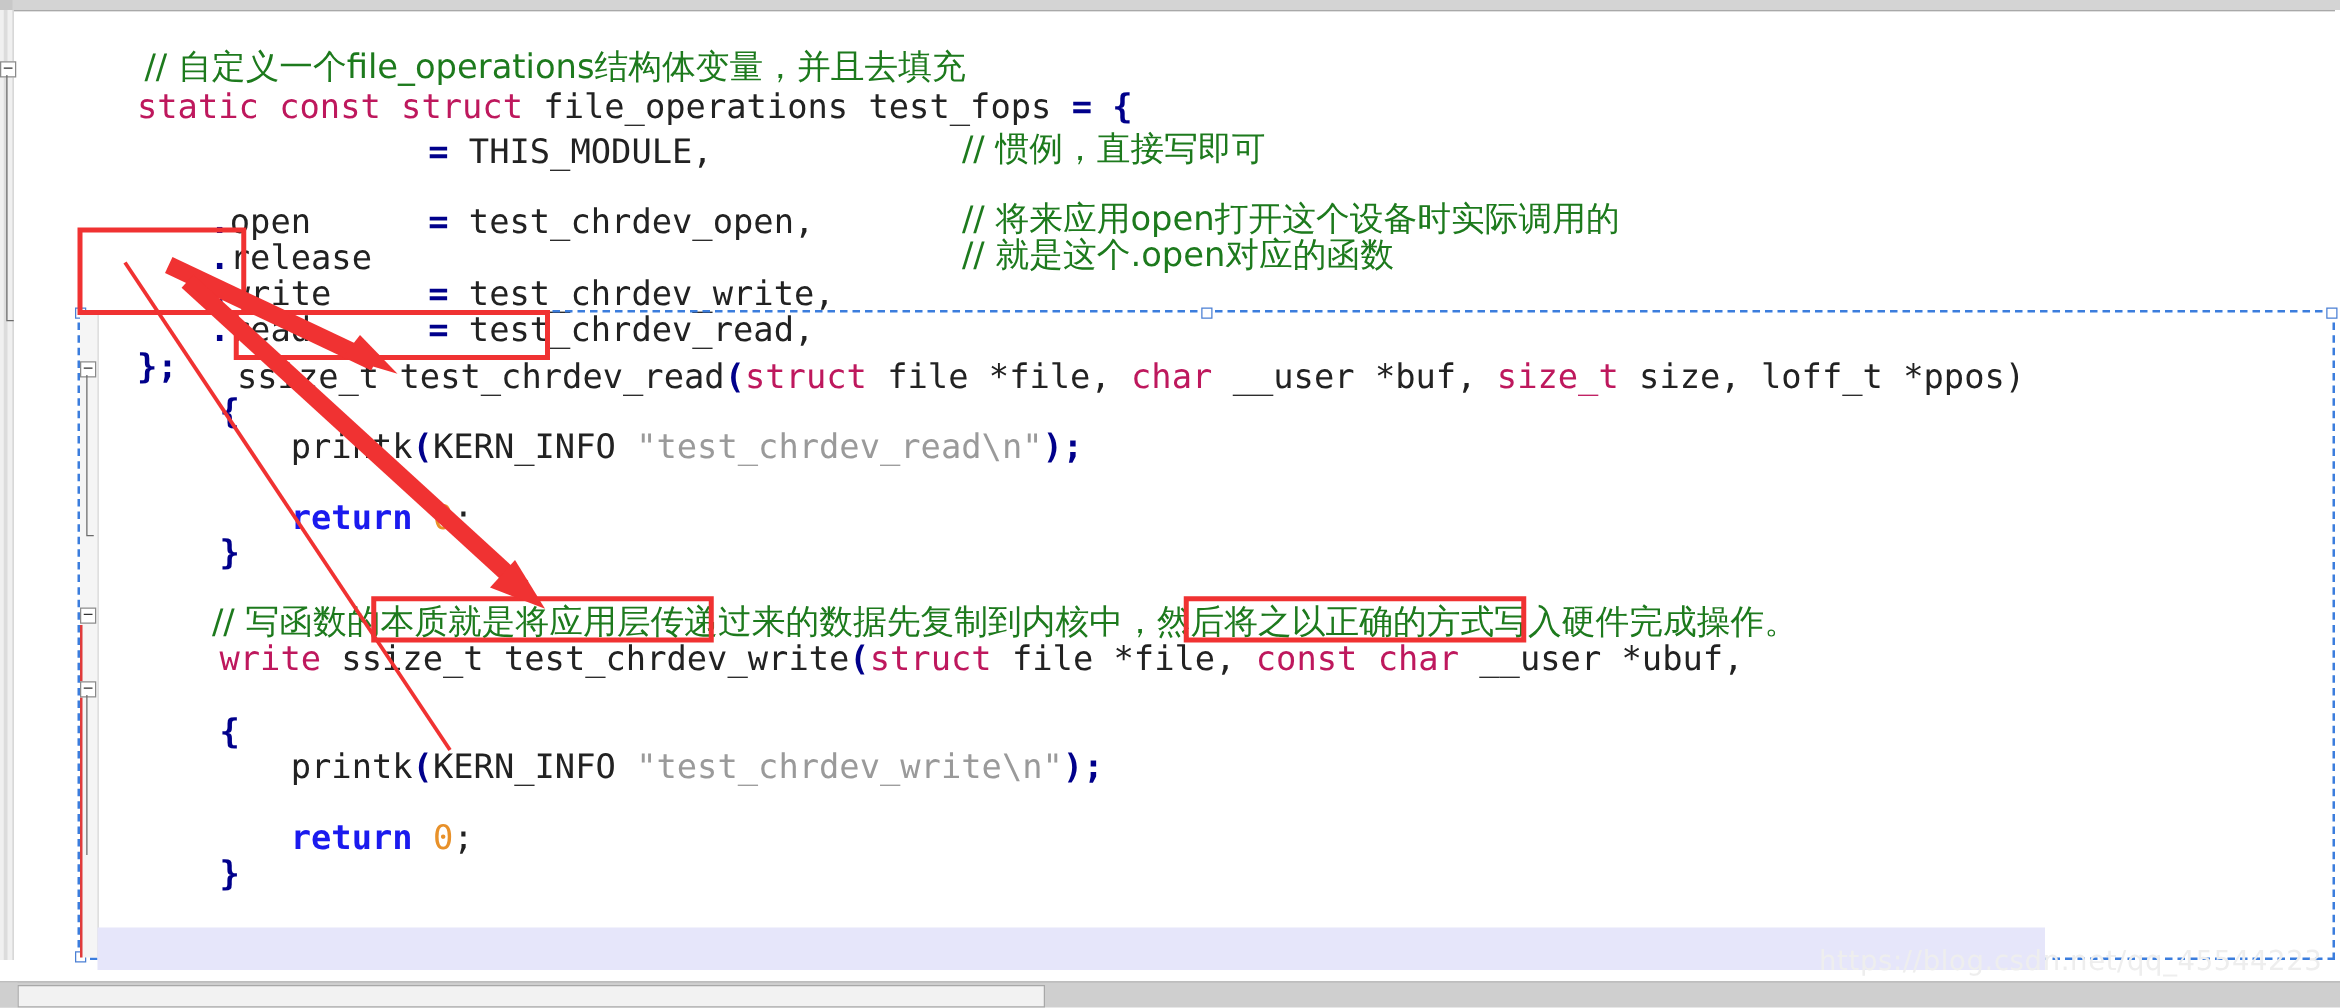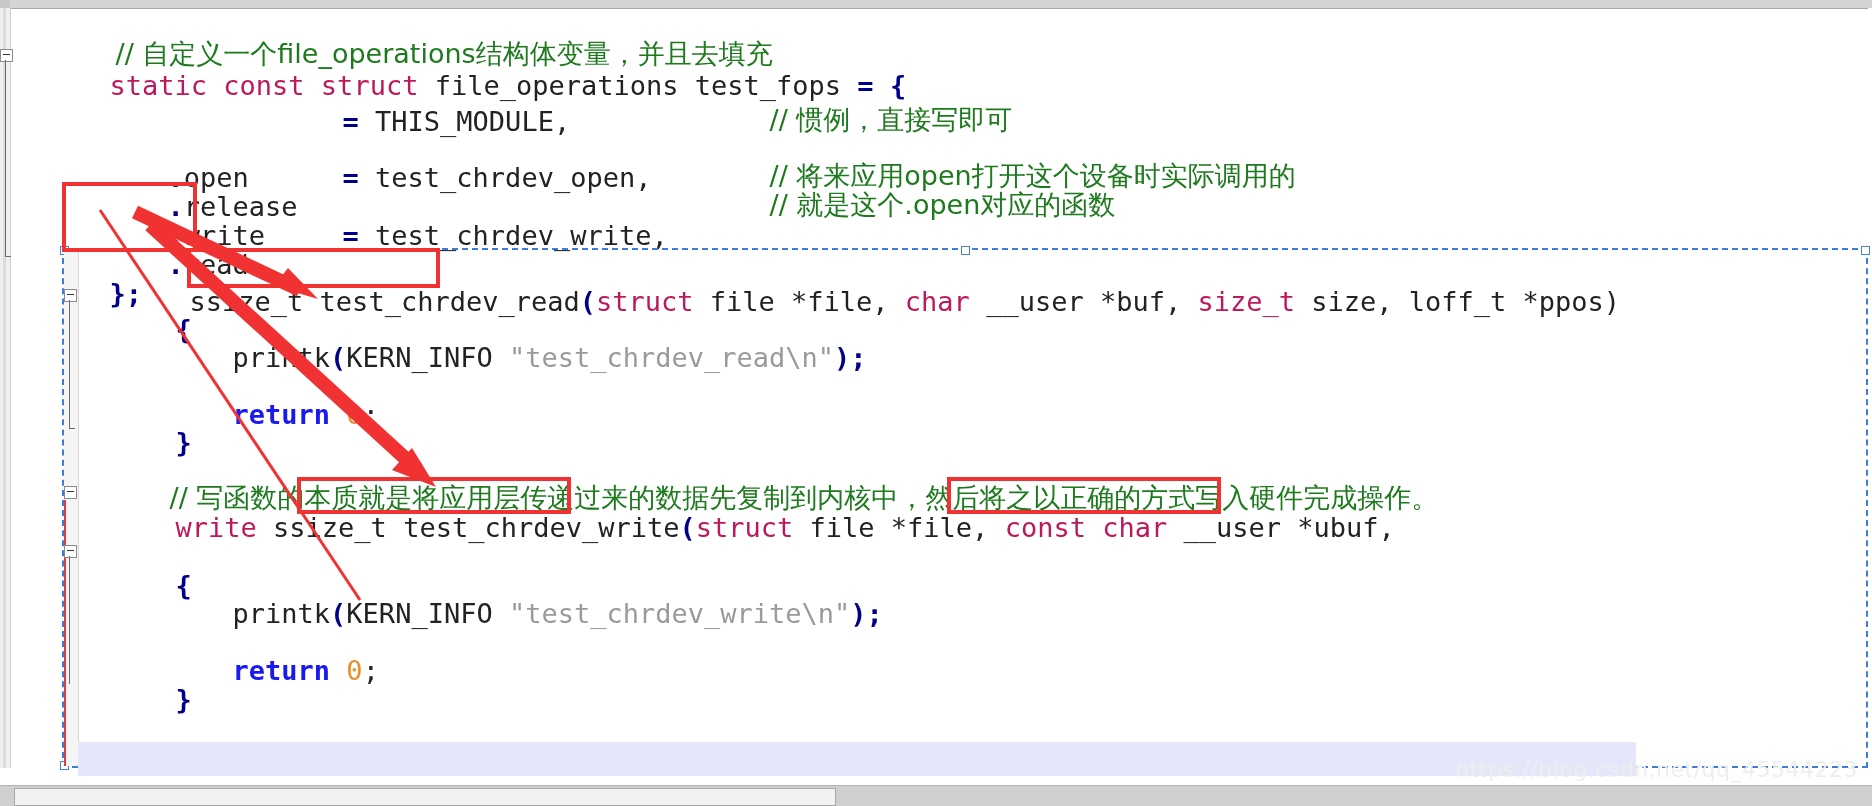--- a/index.html
+++ b/index.html
@@ -267,20 +267,23 @@
     <div class="line" style="left:70px; top:184px;">
       <span class="op">.</span><span class="plain">write</span>
     </div>
     <div class="line" style="left:245px; top:184px;">
       <span class="op">=</span><span class="plain"> </span><span class="plain">test_chrdev_write,</span>
     </div>
 
     <div class="line" style="left:70px; top:213px;">
       <span class="op">.</span><span class="plain">read</span>
     </div>
+    <div class="line" style="left:245px; top:213px;">
+      <span class="op">=</span><span class="plain"> </span><span class="plain">test_chrdev_read,</span>
+    </div>
 
     <div class="line" style="left:12px; top:242px;">
       <span class="op">};</span>
     </div>
   </div>
 
   <div class="inner-panel">
     <span class="handle h-tl"></span>
     <span class="handle h-tm"></span>
     <span class="handle h-tr"></span>

